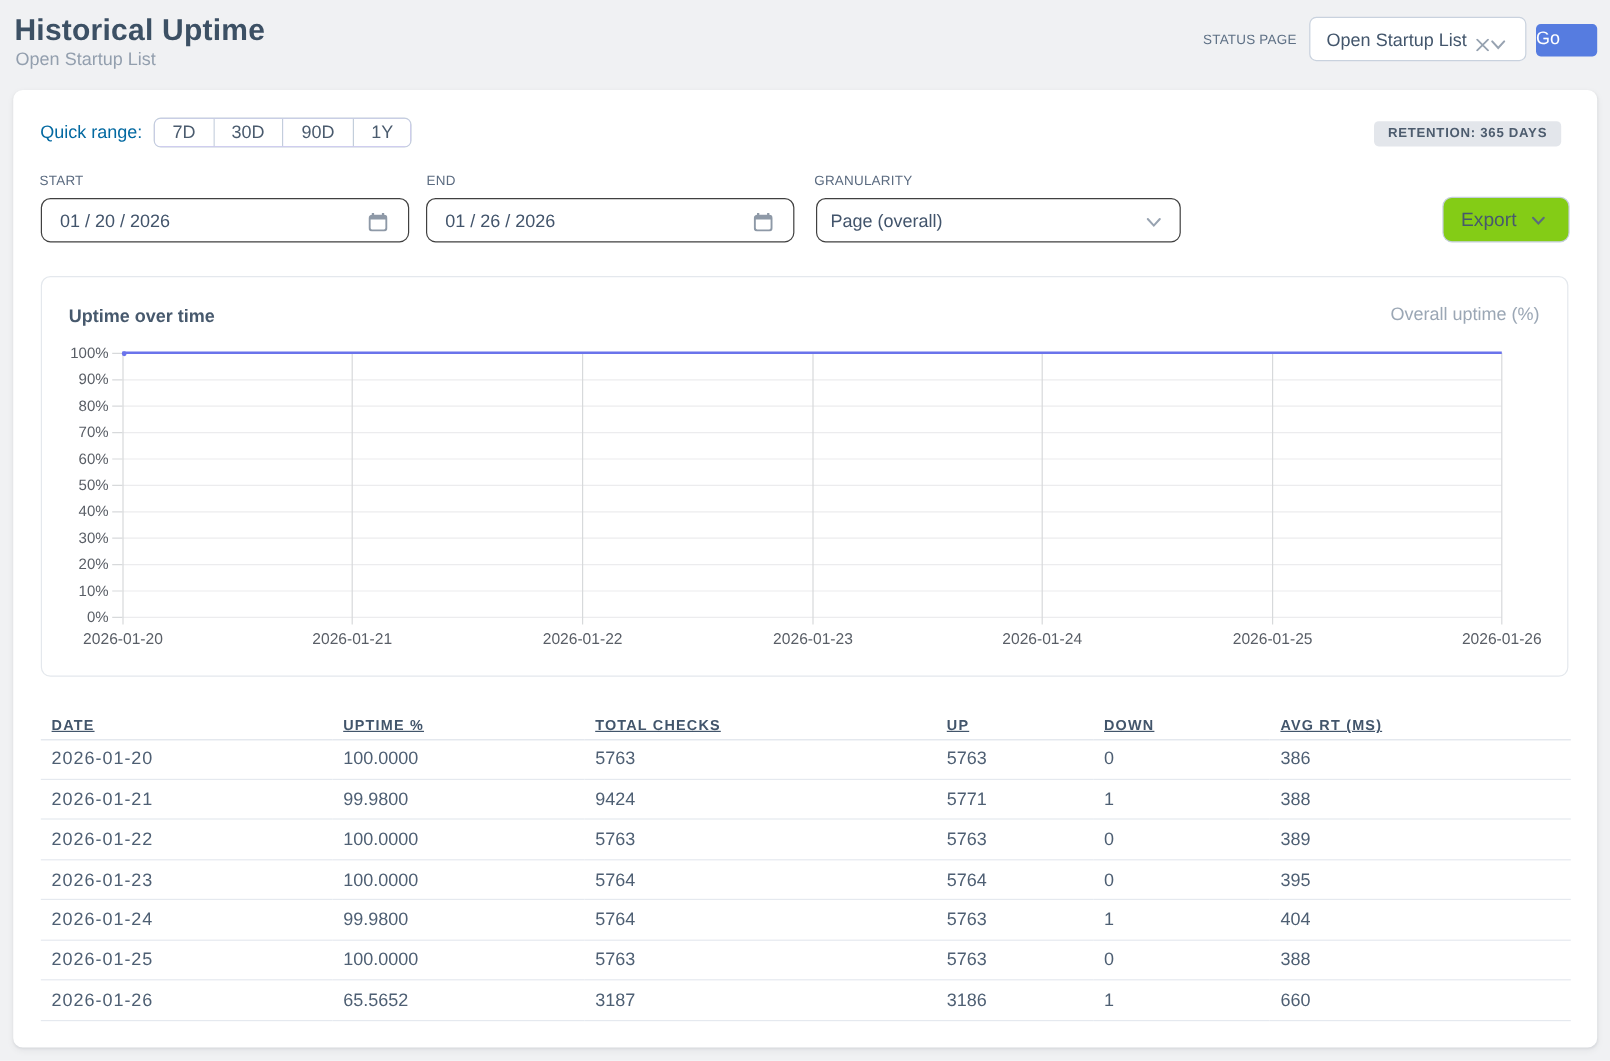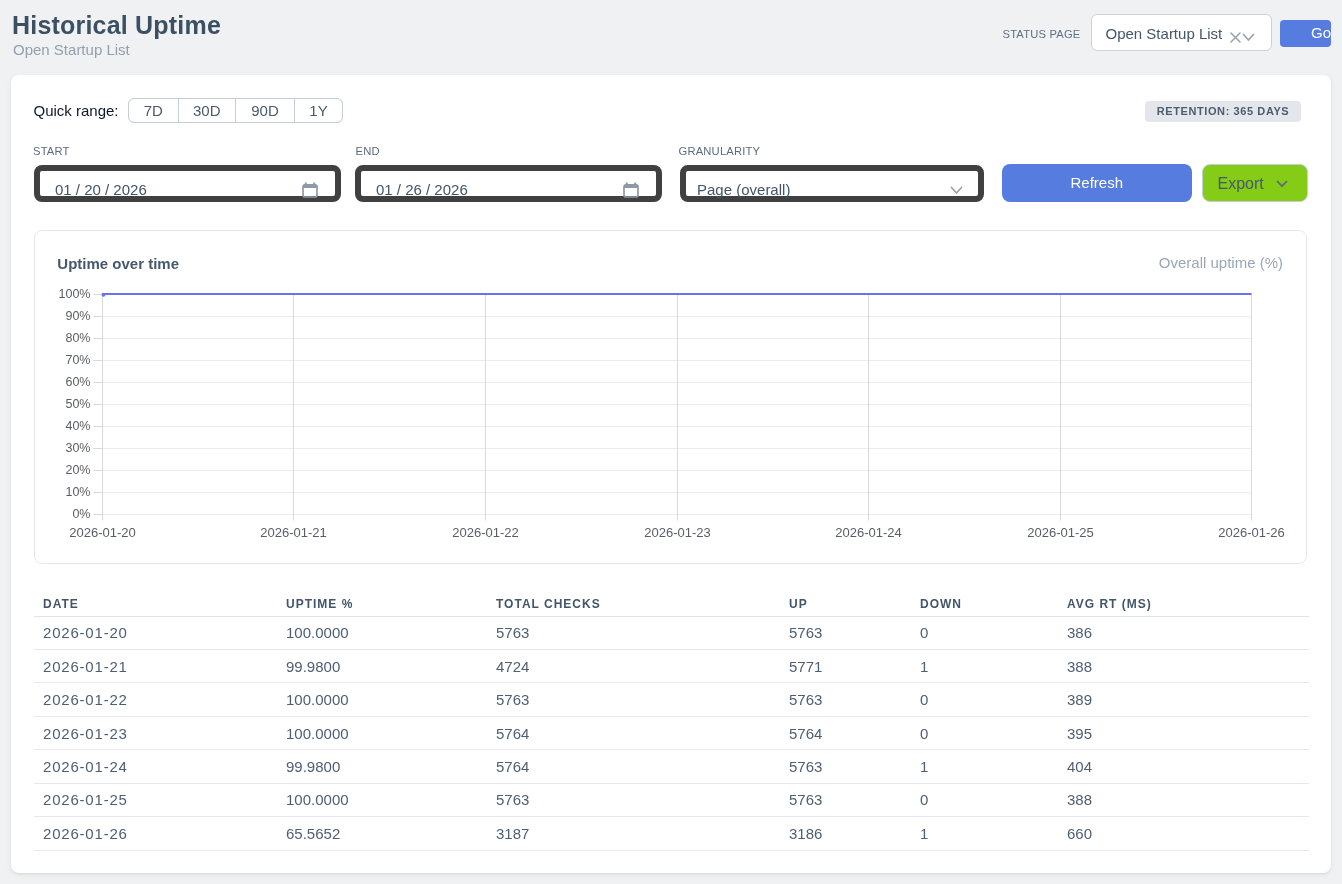--- a/index.html
+++ b/index.html
@@ -8,50 +8,50 @@
   .page { position:relative; width:1342px; height:884px; }
 
   
   .h1 { position:absolute; left:12px; top:10.5px; font-size:25px; font-weight:700; color:#3c5064; letter-spacing:0.2px; }
   .sub { position:absolute; left:13px; top:41px; font-size:15px; color:#939fae; }
   .sp-label { position:absolute; left:1002.5px; top:27.5px; font-size:11.2px; font-weight:400; color:#5e7085; letter-spacing:0.2px; }
   .sp-select { position:absolute; left:1091px; top:14px; width:181px; height:37px; background:#fff; border:1px solid #c9d2de; border-radius:6px; }
   .sp-select .txt { position:absolute; left:13.5px; top:10px; font-size:15px; color:#43566c; }
   .sp-select .x { position:absolute; left:138px; top:17px; }
   .sp-select .chev { position:absolute; right:16px; top:17.5px; }
-  .go { position:absolute; left:1280px; top:20px; width:51px; height:27px; background:#567ce0; border-radius:4px; color:#fff; font-size:15px; text-align:right; line-height:26px; }
+  .go { position:absolute; left:1280px; top:20px; width:51px; height:27px; background:#567ce0; border-radius:4px; color:#fff; font-size:15px; text-align:left; line-height:26px; }
 
   
   .card { position:absolute; left:11px; top:75px; width:1320px; height:798px; background:#fff; border-radius:8px; box-shadow:0 1px 2px rgba(16,24,40,.07), 0 2px 6px rgba(16,24,40,.05); }
 
-  .qr-label { position:absolute; left:22.5px; top:27px; font-size:15px; color:#0f172a; }
+  .qr-label { position:absolute; left:22.5px; top:27px; font-size:15px; color:#0369a1; }
   .seg { position:absolute; left:117px; top:23px; height:25px; display:flex; border:1px solid #c3cedb; border-radius:6px; overflow:hidden; background:#c4b5fd; }
   .seg button { height:100%; border:none; background:#fff; font-family:inherit; font-size:15px; color:#4a5b6e; border-right:1px solid #c3cedb; padding:0; }
   .seg button:last-child { border-right:none; }
   .badge { position:absolute; left:1134px; top:26px; width:156px; height:21px; background:#e3e6eb; border-radius:4px; font-size:11px; font-weight:700; color:#4d5c6e; letter-spacing:0.6px; text-align:center; line-height:21px; }
 
   .flabel { position:absolute; font-size:11.2px; font-weight:400; color:#5b6b80; letter-spacing:0.2px; }
-  .input { position:absolute; top:90px; height:37px; background:#fff; border:6px solid #404040; border-radius:8px; }
+  .input { position:absolute; top:90px; height:37px; background:#fff; border:1px solid #404040; border-radius:8px; }
   .input .val { position:absolute; left:15px; top:10px; font-size:15px; color:#42546b; }
   .input svg.cal { position:absolute; right:17px; top:10.5px; }
   .input .chev { position:absolute; right:15px; top:15px; }
   .btn-refresh { position:absolute; left:990.5px; top:89px; width:190.5px; height:38px; background:#567ce0; border-radius:8px; color:#fff; font-size:15px; text-align:center; line-height:38px; }
   .btn-export { position:absolute; left:1190.5px; top:89px; width:106.5px; height:38px; background:#84cc16; border:1px solid #c3cedb; border-radius:8px; font-size:16px; color:#47596d; }
   .btn-export span { position:absolute; left:15px; top:9.5px; font-size:16px; }
   .btn-export .chev { position:absolute; right:19px; top:15px; }
 
   
   .chart-card { position:absolute; left:23px; top:155px; width:1273px; height:334px; border:1px solid #e4e8ed; border-radius:8px; background:#fff; }
   .chart-title { position:absolute; left:22.3px; top:24.4px; font-size:15px; font-weight:700; color:#47596d; }
   .chart-sub { position:absolute; right:23px; top:22.5px; font-size:15px; color:#9ba7b5; }
 
   
   .tablewrap { position:absolute; left:23px; top:518px; width:1275px; }
   table { border-collapse:collapse; width:1275px; table-layout:fixed; }
-  th { text-align:left; font-size:12px; font-weight:700; letter-spacing:1px; color:#42556b; padding:0 0 0 9px; height:23px; border-bottom:1px solid #dee3ea; }
+  th { text-align:left; font-size:12px; font-weight:700; letter-spacing:1px; color:#42556b; padding:0 0 0 9px; height:23px; border-bottom:1px solid #dee3ea;text-decoration:underline; }
   td { font-size:15px; color:#4e5f73; padding:0 0 0 9px; height:33.45px; border-bottom:1px solid #e5e9ef; }
   td:first-child { letter-spacing:0.8px; }
 </style>
 </head>
 <body>
 <div class="page">
   <div class="h1">Historical Uptime</div>
   <div class="sub">Open Startup List</div>
   <div class="sp-label">STATUS PAGE</div>
   <div class="sp-select">
@@ -100,21 +100,20 @@
           </g>
           <path d="M1 6 h14 V4.8 a2 2 0 0 0 -2 -2 H3 a2 2 0 0 0 -2 2 Z" fill="#8e99a7"></path>
         </svg>
     </div>
     <div class="input" style="left:668.5px; width:304.5px;">
       <span class="val" style="left:11.5px;">Page (overall)</span>
       <svg class="chev" width="13" height="9" viewBox="0 0 13 9">
           <path d="M1.5 1.5 L6.5 7 L11.5 1.5" fill="none" stroke="#98a3b1" stroke-width="1.7" stroke-linecap="round"></path>
         </svg>
     </div>
-    <div class="btn-refresh">Refresh</div>
     <div class="btn-export">
       <span>Export</span>
       <svg class="chev" width="12" height="8" viewBox="0 0 12 8">
           <path d="M1.5 1.5 L6 6.2 L10.5 1.5" fill="none" stroke="#5a6b7e" stroke-width="1.7" stroke-linecap="round"></path>
         </svg>
     </div>
 
     <div class="chart-card">
       <div class="chart-title">Uptime over time</div>
       <div class="chart-sub">Overall uptime (%)</div>
@@ -199,21 +198,21 @@
               <td>2026-01-20</td>
               <td>100.0000</td>
               <td>5763</td>
               <td>5763</td>
               <td>0</td>
               <td>386</td>
             </tr>
           <tr>
               <td>2026-01-21</td>
               <td>99.9800</td>
-              <td>4724</td>
+              <td>9424</td>
               <td>5771</td>
               <td>1</td>
               <td>388</td>
             </tr>
           <tr>
               <td>2026-01-22</td>
               <td>100.0000</td>
               <td>5763</td>
               <td>5763</td>
               <td>0</td>

